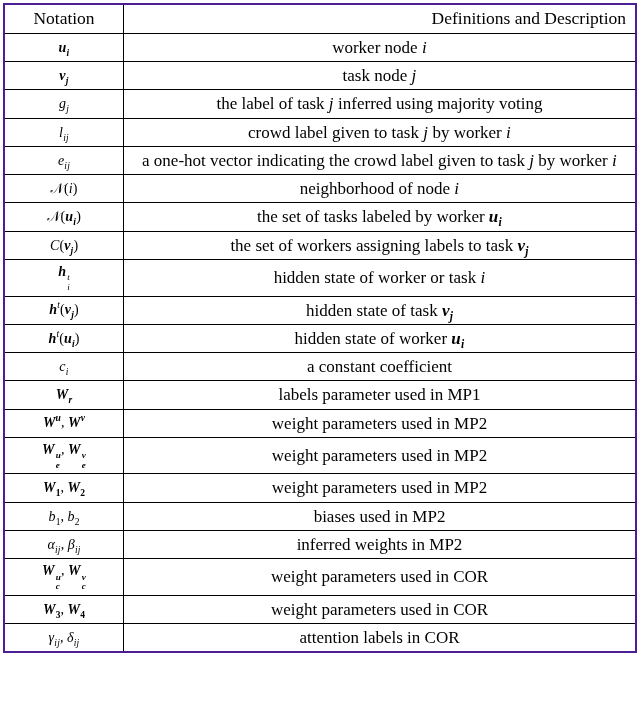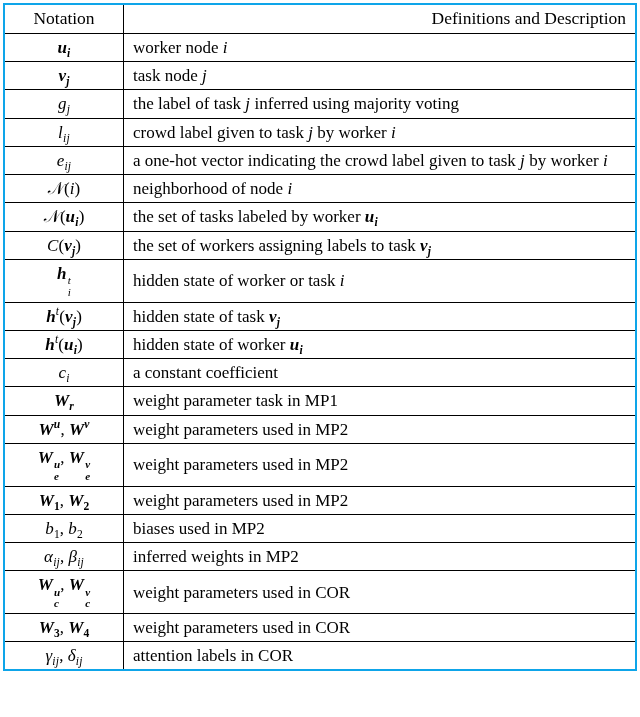--- a/index.html
+++ b/index.html
@@ -16,40 +16,40 @@
     height: 717px;
     box-sizing: border-box;
     padding: 3px;
   }
   table.notation-table {
     border-collapse: collapse;
     width: 634px;
     height: 620px;
     font-size: 17px;
     line-height: 1.25;
-    border: 2px solid #0ea5e9;
+    border: 2px solid #4c1d95;
   }
   th, td {
     border: 1.2px solid #000;
     padding: 3px 9px;
     vertical-align: middle;
   }
   th {
     font-weight: normal;
     font-size: 17.5px;
   }
   th.col-notation { width: 100px; text-align: center; }
   th.col-desc { text-align: right; }
   td.notation {
     text-align: center;
     white-space: nowrap;
-    font-size: 17px;
+    font-size: 14px;
   }
   td.desc {
-    text-align: left;
+    text-align: center;
   }
   .bi { font-weight: bold; font-style: italic; }
   .b  { font-weight: bold; font-style: normal; }
   i, .bi { letter-spacing: 0.2px; }
   sub, sup { font-size: 0.68em; line-height: 0; }
   .stack {
     display: inline-flex;
     flex-direction: column;
     align-items: flex-start;
     font-size: 0.65em;
@@ -117,21 +117,21 @@
         <tr>
           <td class="notation"><span class="bi">h</span><sup><i>t</i></sup>(<span class="bi">u<sub>i</sub></span>)</td>
           <td class="desc">hidden state of worker <span class="bi">u<sub>i</sub></span></td>
         </tr>
         <tr>
           <td class="notation"><i>c<sub>i</sub></i></td>
           <td class="desc">a constant coefficient</td>
         </tr>
         <tr>
           <td class="notation"><span class="bi">W<sub>r</sub></span></td>
-          <td class="desc">weight parameter task in MP1</td>
+          <td class="desc">labels parameter used in MP1</td>
         </tr>
         <tr>
           <td class="notation"><span class="bi">W<sup>u</sup></span>, <span class="bi">W<sup>v</sup></span></td>
           <td class="desc">weight parameters used in MP2</td>
         </tr>
         <tr>
           <td class="notation"><span class="bi">W</span><span class="stack bi">
               <span>u</span>
               <span>e</span>
             </span>, <span class="bi">W</span><span class="stack bi">

